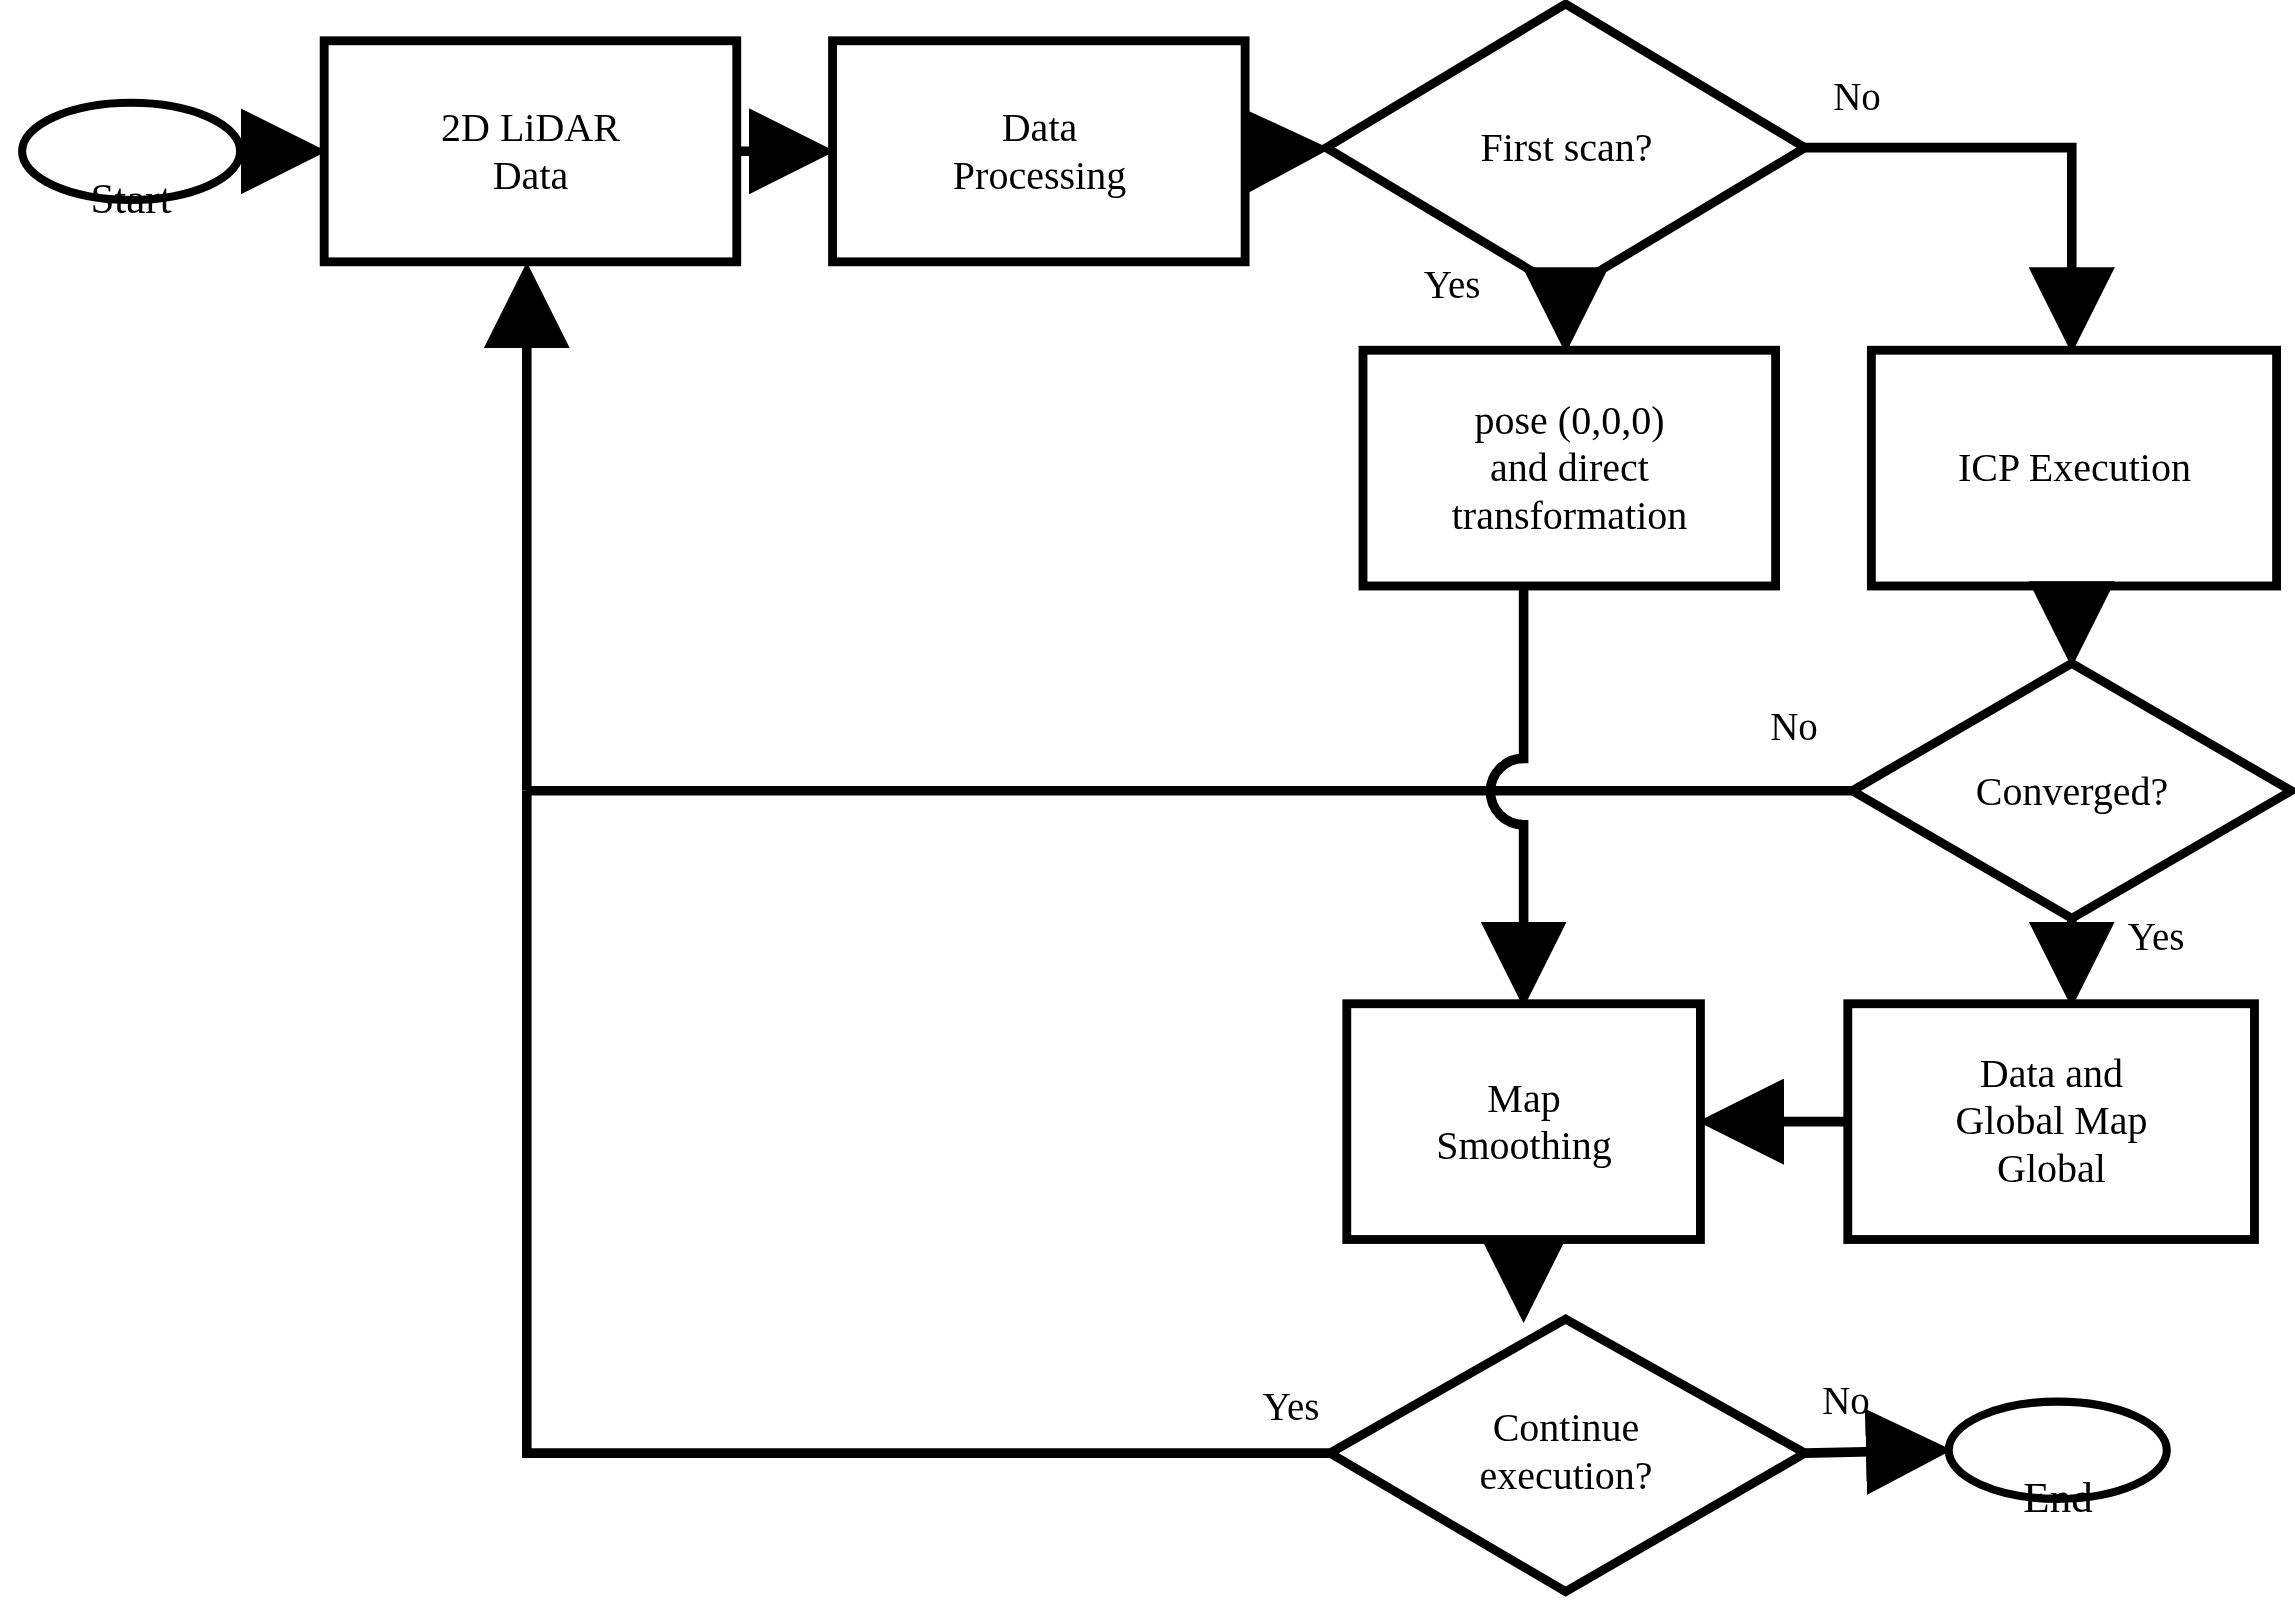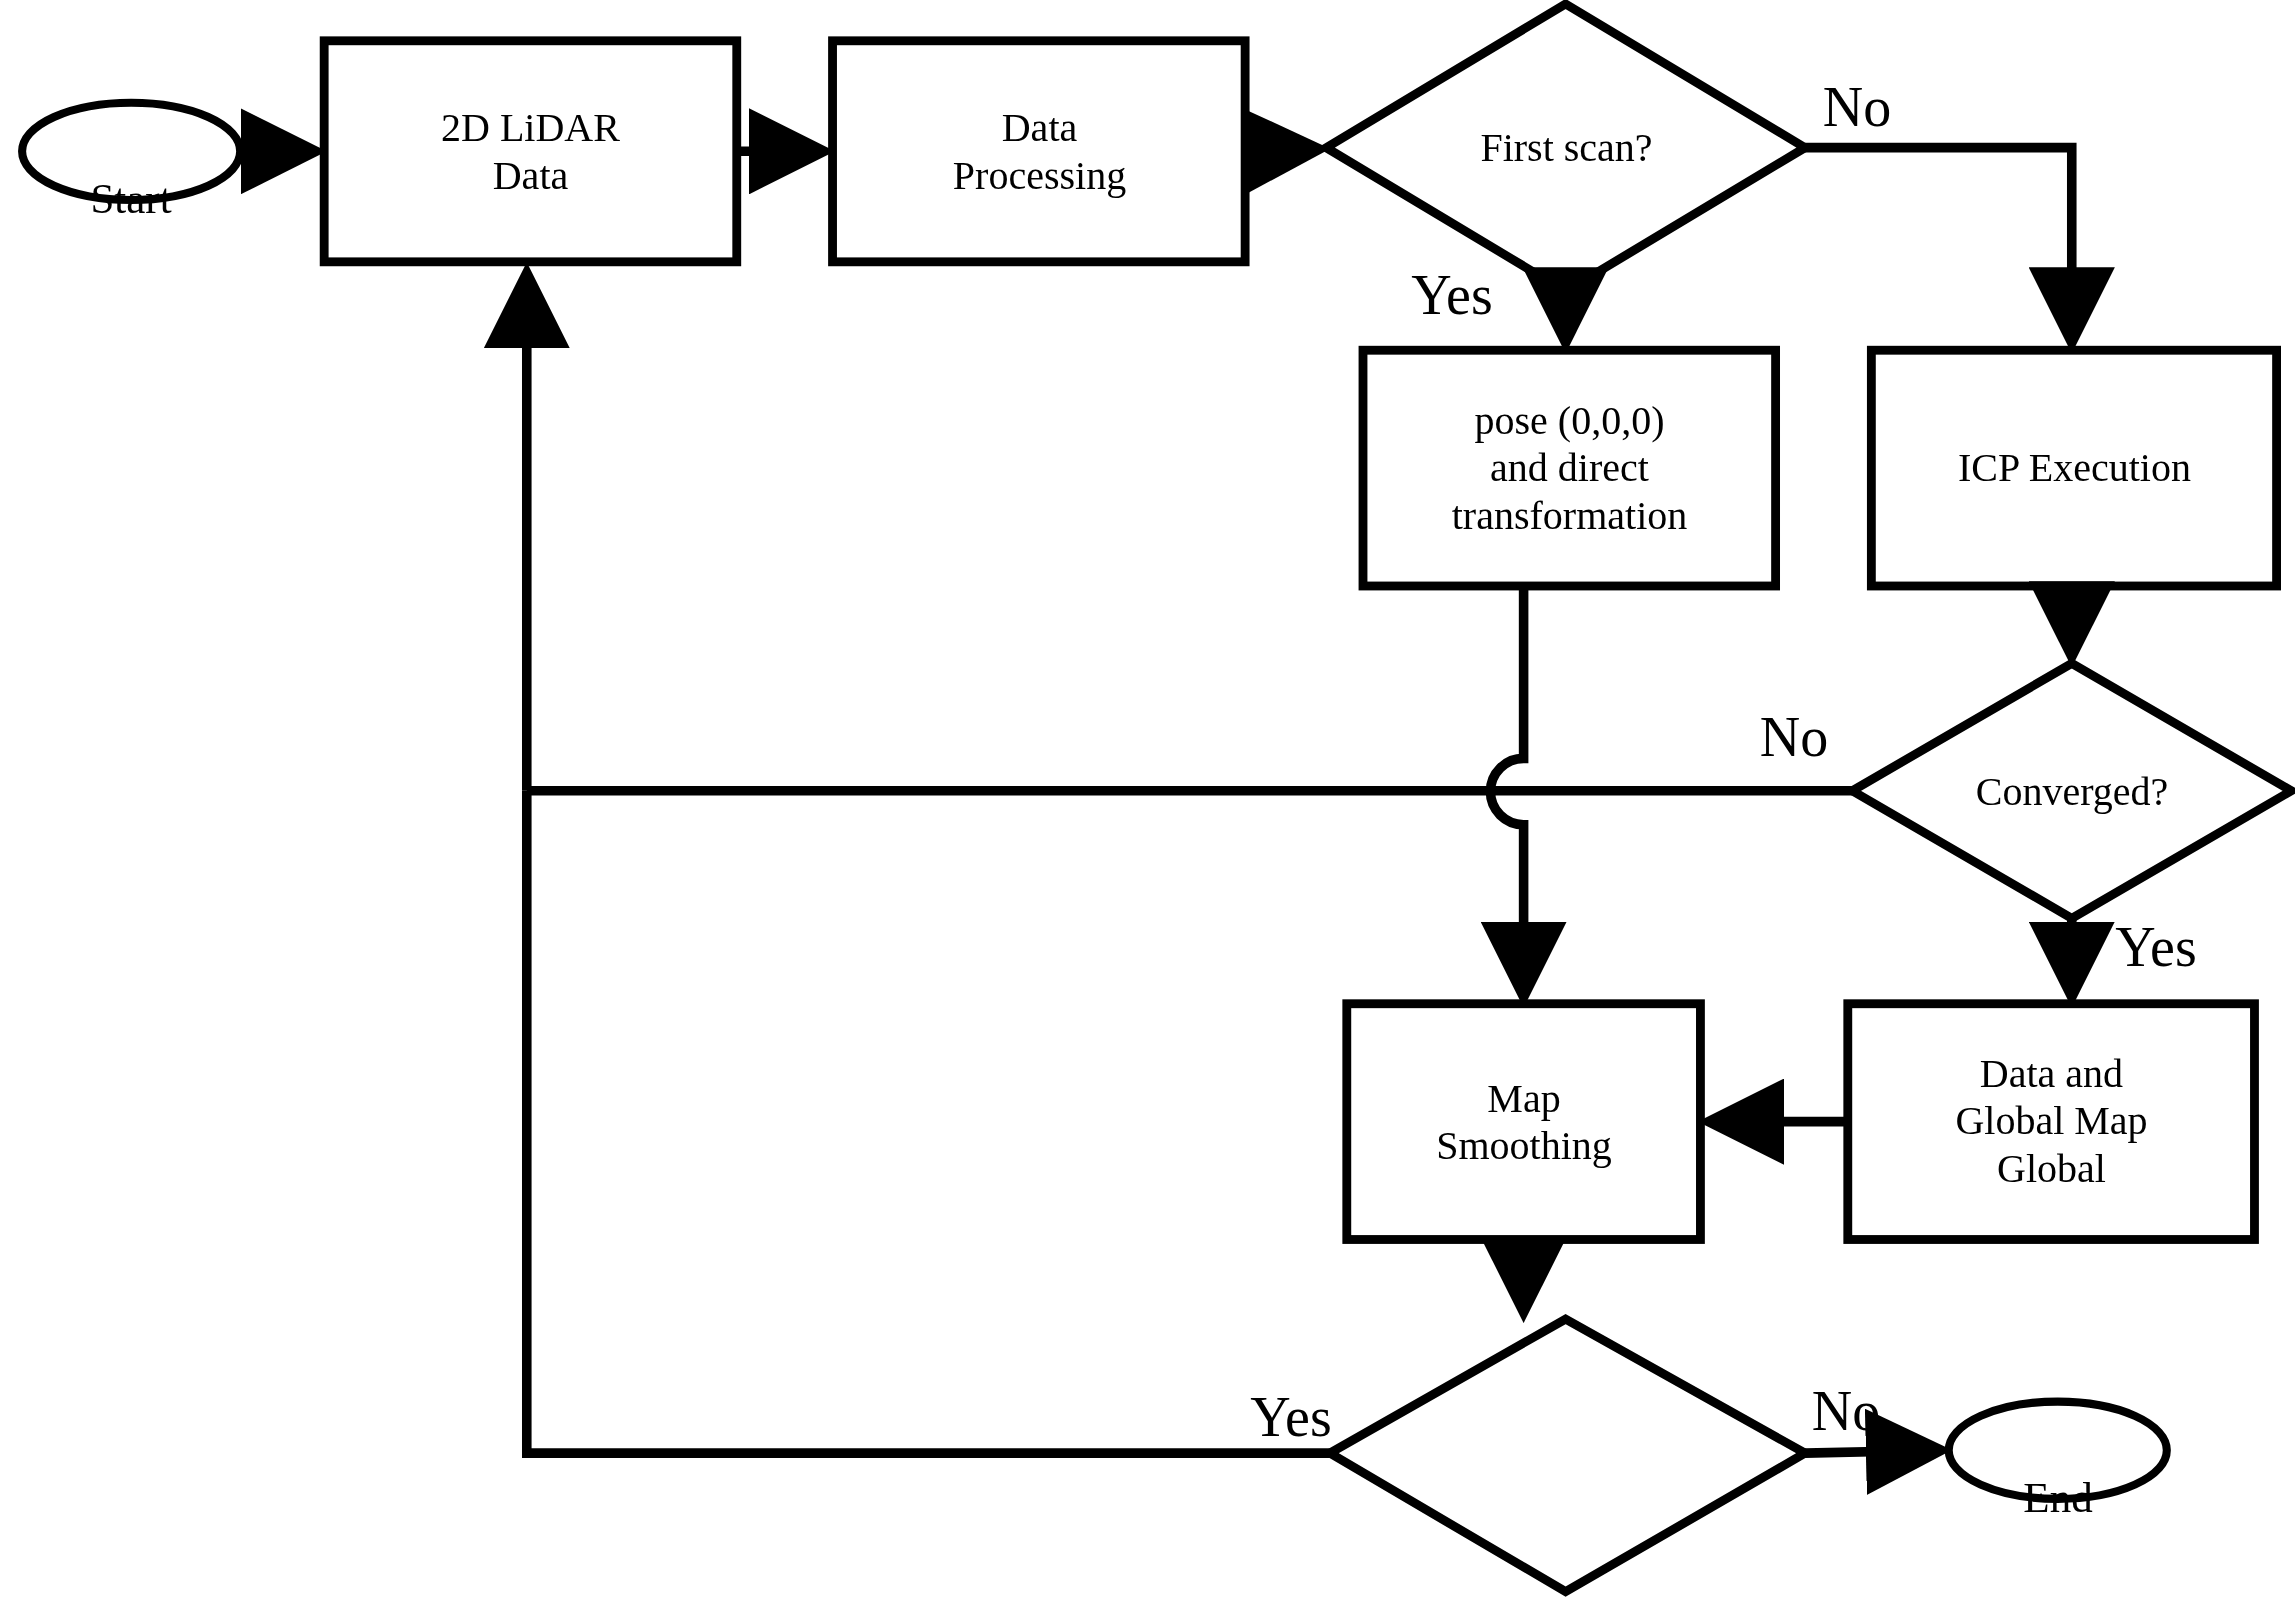--- a/index.html
+++ b/index.html
@@ -31,21 +31,21 @@
     pointer-events: none;
     font-family: "Liberation Serif", "DejaVu Serif", serif;
   }
   .node-label {
     font-size: 40px;
     display: flex;
     align-items: center;
     justify-content: center;
   }
   .edge-label {
-    font-size: 56px;
+    font-size: 39px;
   }
   .terminal-label { font-size: 43px; margin-top: 48px; }
 </style>
 </head>
 <body>
 
 <div id="canvas">
 
   <svg id="flow-svg" viewBox="0 0 3115 2175" xmlns="http://www.w3.org/2000/svg">
     <defs>
@@ -135,20 +135,24 @@
     <span>Map</span>
     <span>Smoothing</span>
   </div>
 
   <div class="node-label" style="left:1848px; top:1018px; width:407px; height:206px; flex-direction:column;">
     <span>Data and</span>
     <span>Global Map</span>
     <span>Global</span>
   </div>
 
+  <div class="node-label" style="left:1367px; top:1385px; width:398px; height:133px; flex-direction:column;">
+    <span>Continue</span>
+    <span>execution?</span>
+  </div>
 
   <div class="node-label terminal-label" style="left:1949px; top:1426px; width:218px; height:49px;">End</div>
 
   <div class="edge-label" style="left:1809px; top:74px; width:96px;">No</div>
 
   <div class="edge-label" style="left:1393px; top:262px; width:118px;">Yes</div>
 
   <div class="edge-label" style="left:1746px; top:704px; width:96px;">No</div>
 
   <div class="edge-label" style="left:2097px; top:914px; width:118px;">Yes</div>

